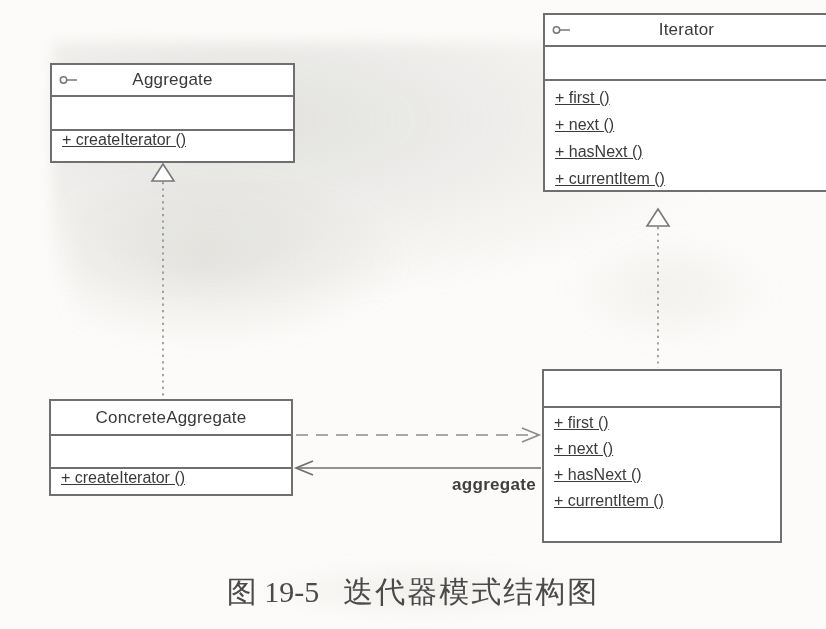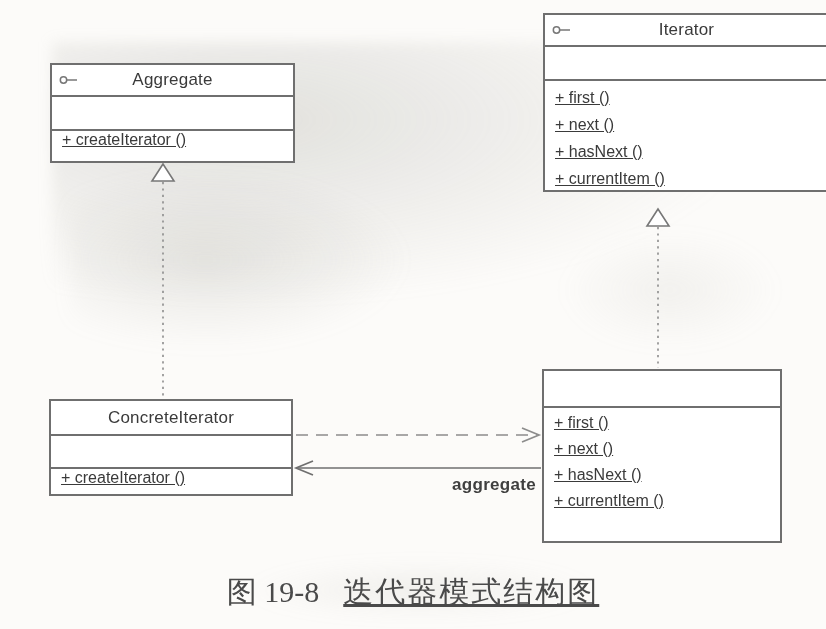--- a/index.html
+++ b/index.html
@@ -66,21 +66,21 @@
 
   .assoc-label{
     position:absolute;right:290px;top:475px;
     font-size:17px;font-weight:bold;color:#3f3f3f;letter-spacing:.3px;
   }
   .caption{
     position:absolute;left:0;top:572px;width:826px;
     text-align:center;font-size:30px;color:#4a4a4a;
     font-family:"Liberation Serif","DejaVu Serif",serif;
   }
-  .caption .cap-title{margin-left:24px;letter-spacing:2px;text-decoration:underline;}
+  .caption .cap-title{margin-left:24px;letter-spacing:2px;}
 </style>
 </head>
 <body>
 
 <div class="screen">
 
   <div class="noise n1"></div>
   <div class="noise n2"></div>
   <div class="noise n3"></div>
   <div class="noise n4"></div>
@@ -138,37 +138,37 @@
     <div class="row ops">
       <div class="op">+ first ()</div>
       <div class="op">+ next ()</div>
       <div class="op">+ hasNext ()</div>
       <div class="op">+ currentItem ()</div>
     </div>
   </div>
 
   <div class="uml-class" id="cls-concrete-aggregate">
     <div class="row title">
-      <span>ConcreteIterator</span>
+      <span>ConcreteAggregate</span>
     </div>
     <div class="row attrs"></div>
     <div class="row ops single">
       <div class="op">+ createIterator ()</div>
     </div>
   </div>
 
   <div class="uml-class" id="cls-concrete-iterator">
     <div class="row attrs"></div>
     <div class="row ops">
       <div class="op">+ first ()</div>
       <div class="op">+ next ()</div>
       <div class="op">+ hasNext ()</div>
       <div class="op">+ currentItem ()</div>
     </div>
   </div>
 
   <div class="assoc-label">aggregate</div>
 
   <div class="caption">
-    <span class="cap-num">图 19-8</span><span class="cap-title">迭代器模式结构图</span>
+    <span class="cap-num">图 19-5</span><span class="cap-title">迭代器模式结构图</span>
   </div>
 
 </div>
 
 </body></html>

